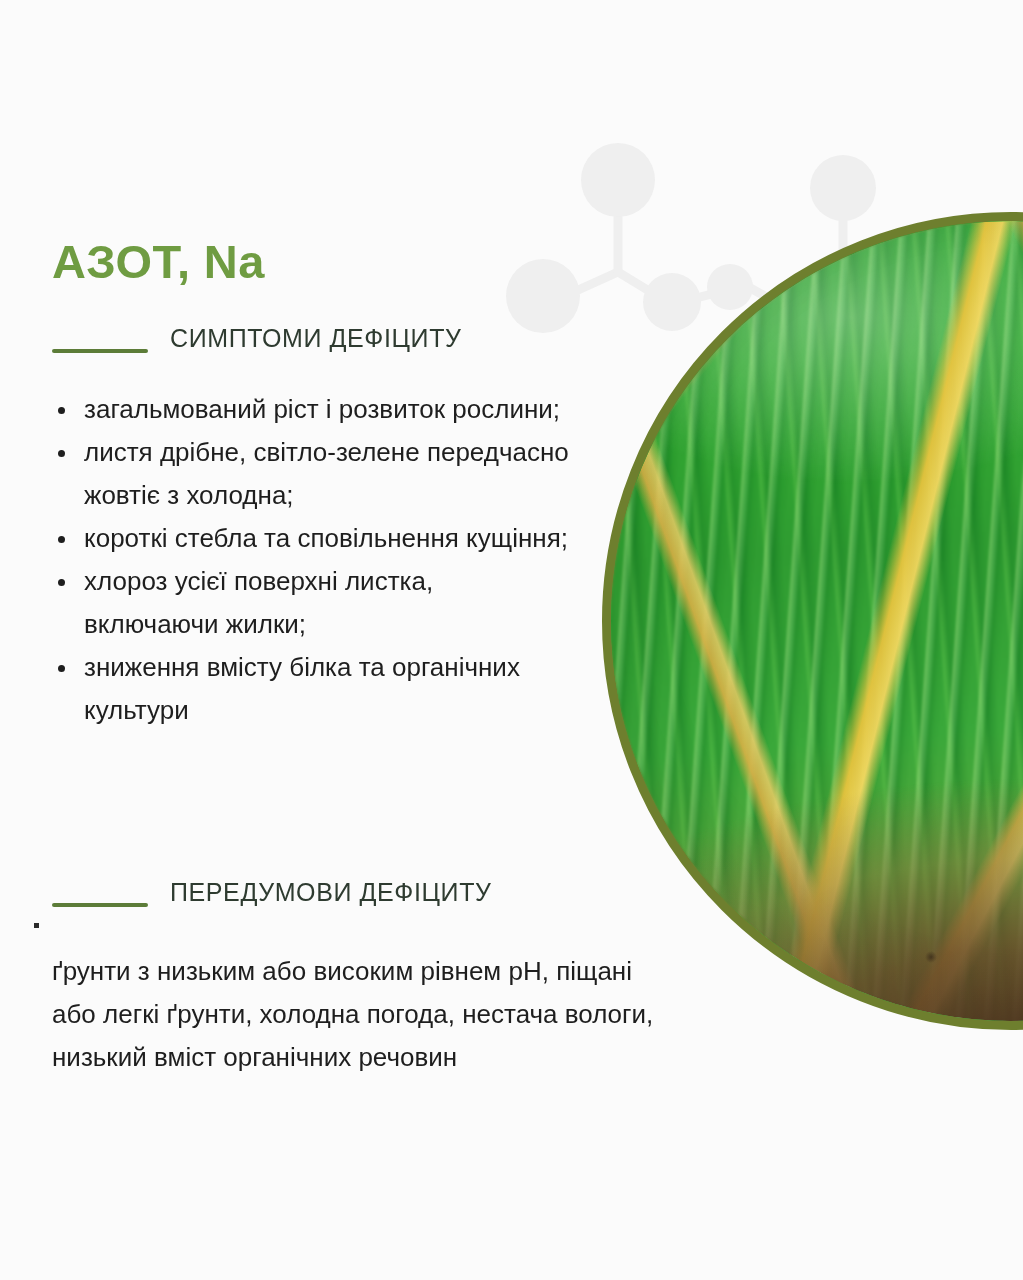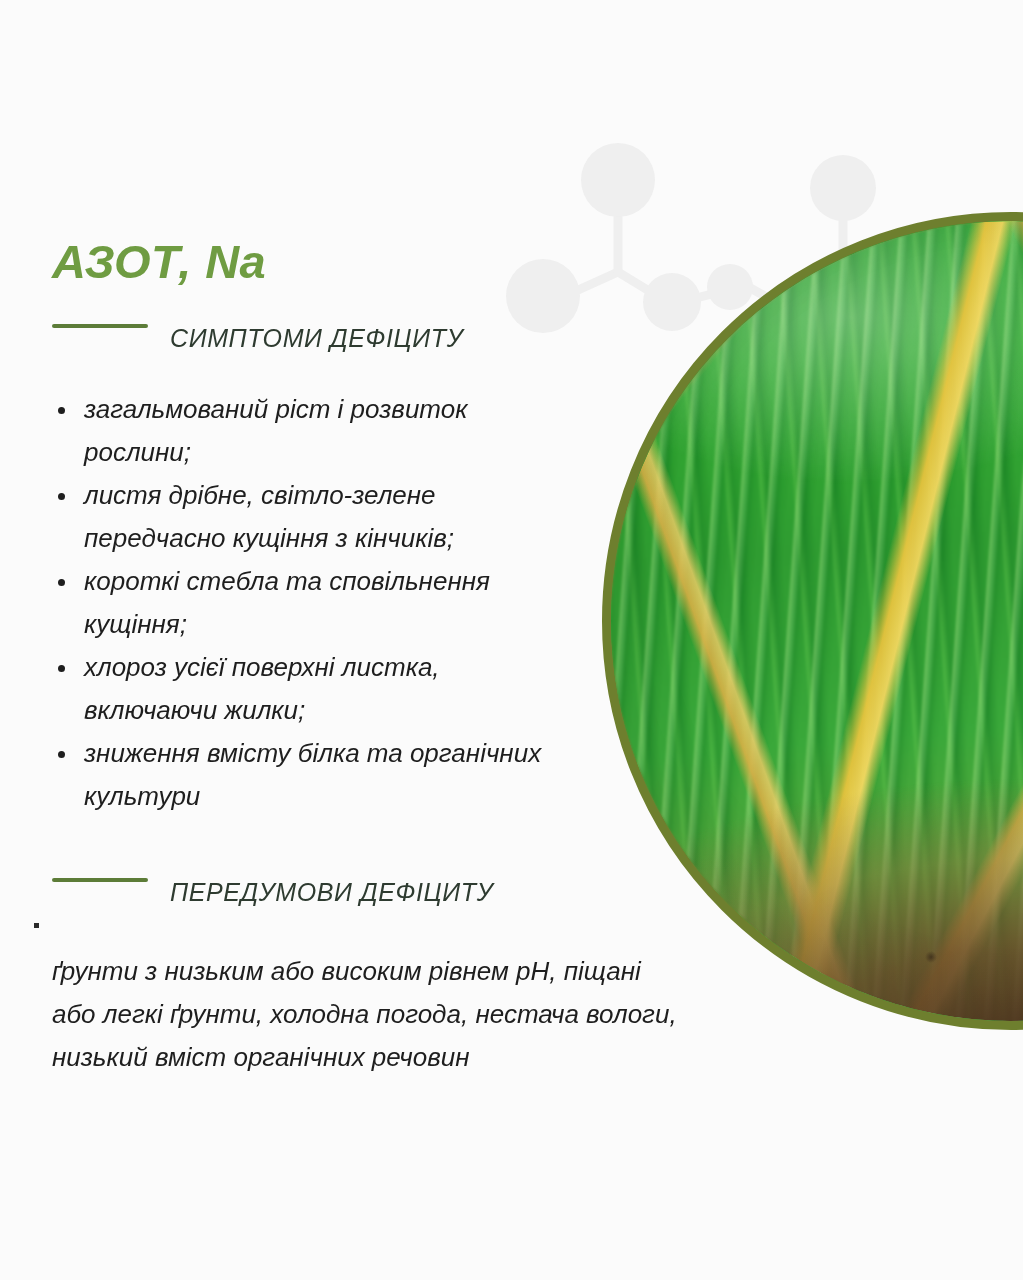--- a/index.html
+++ b/index.html
@@ -107,38 +107,37 @@
   .ph-vign {
     background:radial-gradient(circle at 50% 46%, rgba(0,0,0,0) 58%, rgba(0,0,0,.12) 100%);
   }
 
   
   #content {
     position:absolute;
     left:0; top:0;
     width:700px;
     height:999px;
-    font-style:italic;
   }
 
   #title {
     position:absolute;
     left:52px;
     top:234px;
     font-size:47px;
     font-weight:bold;
     color:#6f9c42;
     letter-spacing:.4px;
     white-space:nowrap;
   }
 
   .section-head {
     position:absolute;
     display:flex;
-    align-items:flex-start;
+    align-items:flex-end;
     gap:22px;
     white-space:nowrap;
   }
   .head-dash {
     width:96px;
     height:4px;
     background:#5c7c38;
     border-radius:2px;
     flex:0 0 auto;
   }
@@ -233,21 +232,21 @@
 
     <div id="title">АЗОТ, Na</div>
 
     <div class="section-head" id="head-symptoms">
       <span class="head-dash"></span>
       <span class="head-label">СИМПТОМИ ДЕФІЦИТУ</span>
     </div>
 
     <ul id="symptom-list">
       <li>загальмований ріст і розвиток рослини;</li>
-      <li>листя дрібне, світло-зелене передчасно кущіння з кінчиків;</li>
+      <li>листя дрібне, світло-зелене передчасно жовтіє з холодна;</li>
       <li>короткі стебла та сповільнення кущіння;</li>
       <li>хлороз усієї поверхні листка, включаючи жилки;</li>
       <li>зниження вмісту білка та органічних культури</li>
     </ul>
 
     <div id="artifact-dot"></div>
 
     <div class="section-head" id="head-causes">
       <span class="head-dash"></span>
       <span class="head-label">ПЕРЕДУМОВИ ДЕФІЦИТУ</span>

